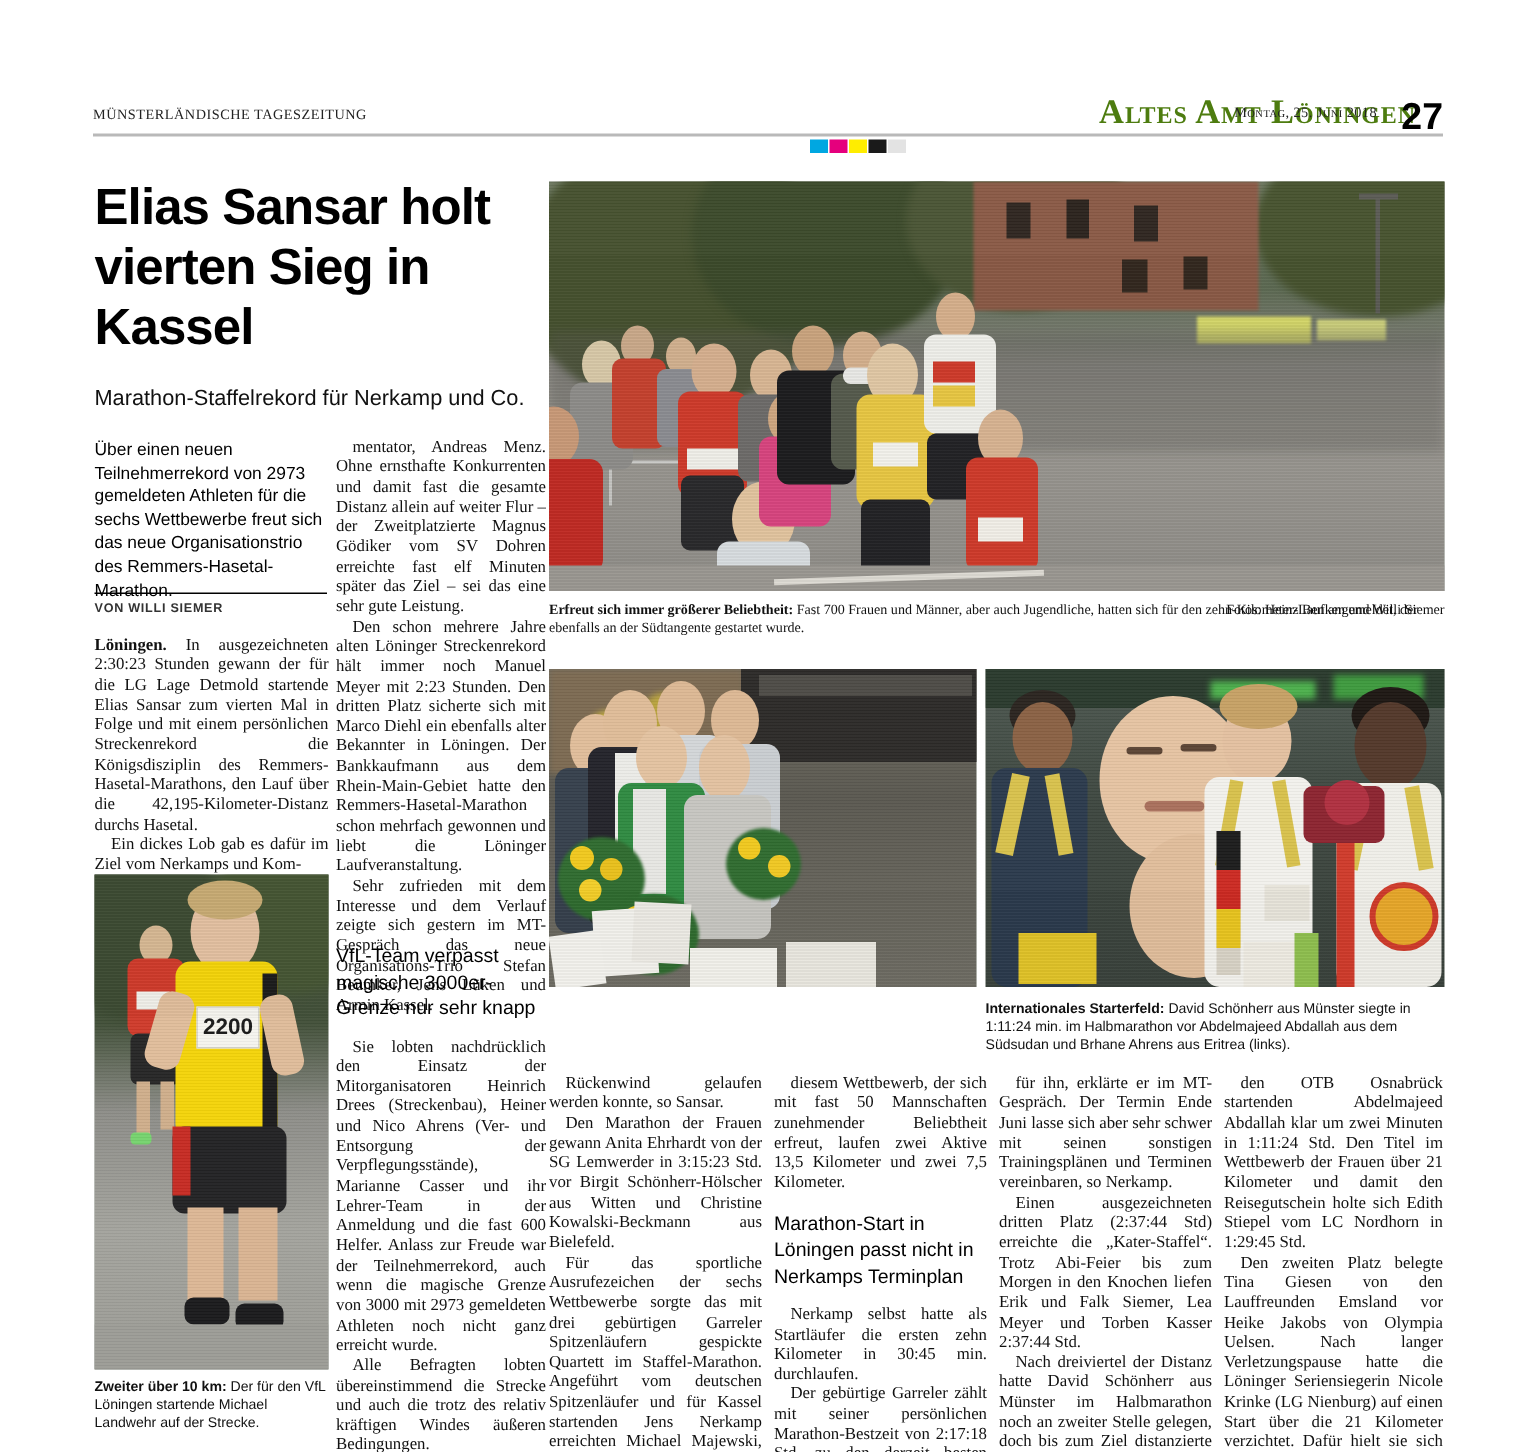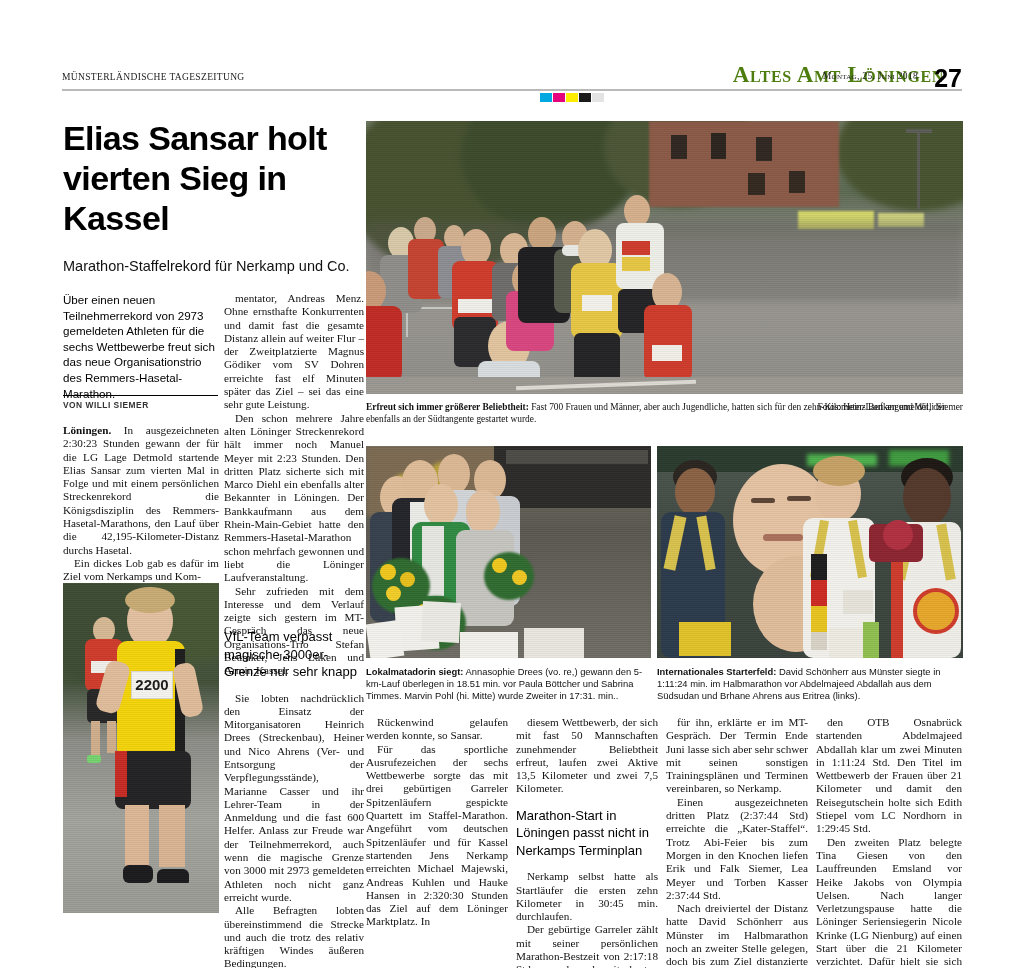--- a/index.html
+++ b/index.html
@@ -210,20 +210,21 @@
   <div class="col" id="col2b">
     <div class="crosshead">VfL-Team verpasst magische 3000er-Grenze nur sehr knapp</div>
     <div>
         <p>Sie lobten nachdrücklich den Einsatz der Mitorganisatoren Heinrich Drees (Streckenbau), Heiner und Nico Ahrens (Ver- und Entsorgung der Verpflegungsstände), Marianne Casser und ihr Lehrer-Team in der Anmeldung und die fast 600 Helfer. Anlass zur Freude war der Teilnehmerrekord, auch wenn die magische Grenze von 3000 mit 2973 gemeldeten Athleten noch nicht ganz erreicht wurde.</p>
         <p>Alle Befragten lobten übereinstimmend die Strecke und auch die trotz des relativ kräftigen Windes äußeren Bedingungen.</p>
       </div>
   </div>
 
   <div class="col" id="col-b1">
       <p>Rückenwind gelaufen werden konnte, so Sansar.</p>
+      <p>Den Marathon der Frauen gewann Anita Ehrhardt von der SG Lemwerder in 3:15:23 Std. vor Birgit Schönherr-Hölscher aus Witten und Christine Kowalski-Beckmann aus Bielefeld.</p>
       <p>Für das sportliche Ausrufezeichen der sechs Wettbewerbe sorgte das mit drei gebürtigen Garreler Spitzenläufern gespickte Quartett im Staffel-Marathon. Angeführt vom deutschen Spitzenläufer und für Kassel startenden Jens Nerkamp erreichten Michael Majewski, Andreas Kuhlen und Hauke Hansen in 2:320:30 Stunden das Ziel auf dem Löninger Marktplatz. In</p>
     </div>
 
   <div class="col" id="col-b2">
     <div>
         <p>diesem Wettbewerb, der sich mit fast 50 Mannschaften zunehmender Beliebtheit erfreut, laufen zwei Aktive 13,5 Kilometer und zwei 7,5 Kilometer.</p>
       </div>
     <div class="crosshead">Marathon-Start in Löningen passt nicht in Nerkamps Terminplan</div>
     <div>
         <p>Nerkamp selbst hatte als Startläufer die ersten zehn Kilometer in 30:45 min. durchlaufen.</p>
@@ -350,23 +351,20 @@
     <div class="blob" style="left:126px;top:112px;width:15px;height:15px;background:#f0c81e;"></div>
     <div class="blob" style="left:146px;top:124px;width:15px;height:15px;background:#efc722;"></div>
 
     <div class="rect" style="left:30px;top:160px;width:42px;height:44px;background:#f2f1ec;transform:rotate(-4deg);"></div>
     <div class="rect" style="left:56px;top:156px;width:38px;height:40px;background:#eceae4;transform:rotate(3deg);"></div>
     <div class="rect" style="left:2px;top:176px;width:34px;height:36px;background:#f3f2ed;transform:rotate(-8deg);"></div>
     <div class="rect" style="left:94px;top:186px;width:58px;height:26px;background:#f2f1eb;"></div>
     <div class="rect" style="left:158px;top:182px;width:60px;height:30px;background:#e9e7df;"></div>
     <div class="grain"></div>
   </div>
-  <div class="caption" id="cap-podium">
-    <b>Lokalmatadorin siegt:</b><span> Annasophie Drees (vo. re,) gewann den 5-km-Lauf überlegen in 18.51 min. vor Paula Böttcher und Sabrina Timmes. Marvin Pohl (hi. Mitte) wurde Zweiter in 17:31. min..</span>
-  </div>
 
   <div class="photo" id="photo-men">
     <div class="ph-bg" style="background:linear-gradient(180deg,#4d5850 0%,#3d463f 45%,#3a423c 100%);"></div>
     <div class="rect" style="left:0;top:0;width:306px;height:26px;background:#2a3a2d;"></div>
     <div class="rect" style="left:150px;top:8px;width:70px;height:12px;background:#4cb04c;filter:blur(2px);"></div>
     <div class="rect" style="left:232px;top:4px;width:60px;height:16px;background:#3e9a3e;filter:blur(2px);"></div>
 
     <div class="blob" style="left:16px;top:14px;width:44px;height:34px;background:#2a241f;"></div>
     <div class="blob" style="left:18px;top:22px;width:40px;height:48px;background:#8a6144;"></div>
     <div class="rect" style="left:4px;top:66px;width:64px;height:146px;background:#2b3a4c;border-radius:10px;"></div>
@@ -431,14 +429,17 @@
     <div class="rect" style="left:114px;top:80px;width:22px;height:54px;background:#dfbc9a;border-radius:9px;transform:rotate(-12deg);"></div>
     <div class="rect" style="left:52px;top:168px;width:76px;height:58px;background:#222224;border-radius:8px;"></div>
     <div class="rect" style="left:52px;top:168px;width:12px;height:46px;background:#c62b23;"></div>
     <div class="rect" style="left:62px;top:222px;width:24px;height:62px;background:#dcb795;"></div>
     <div class="rect" style="left:96px;top:222px;width:26px;height:62px;background:#d9b492;"></div>
     <div class="rect" style="left:60px;top:282px;width:30px;height:18px;background:#1a1a1c;border-radius:6px;"></div>
     <div class="rect" style="left:94px;top:286px;width:32px;height:18px;background:#1a1a1c;border-radius:6px;"></div>
     <div class="rect" style="left:0;top:300px;width:156px;height:30px;background:#9c9c96;"></div>
     <div class="grain"></div>
   </div>
+  <div class="caption" id="cap-runner">
+    <b>Zweiter über 10 km:</b><span> Der für den VfL Löningen startende Michael Landwehr auf der Strecke.</span>
+  </div>
 
 </div>
 
 </body></html>

